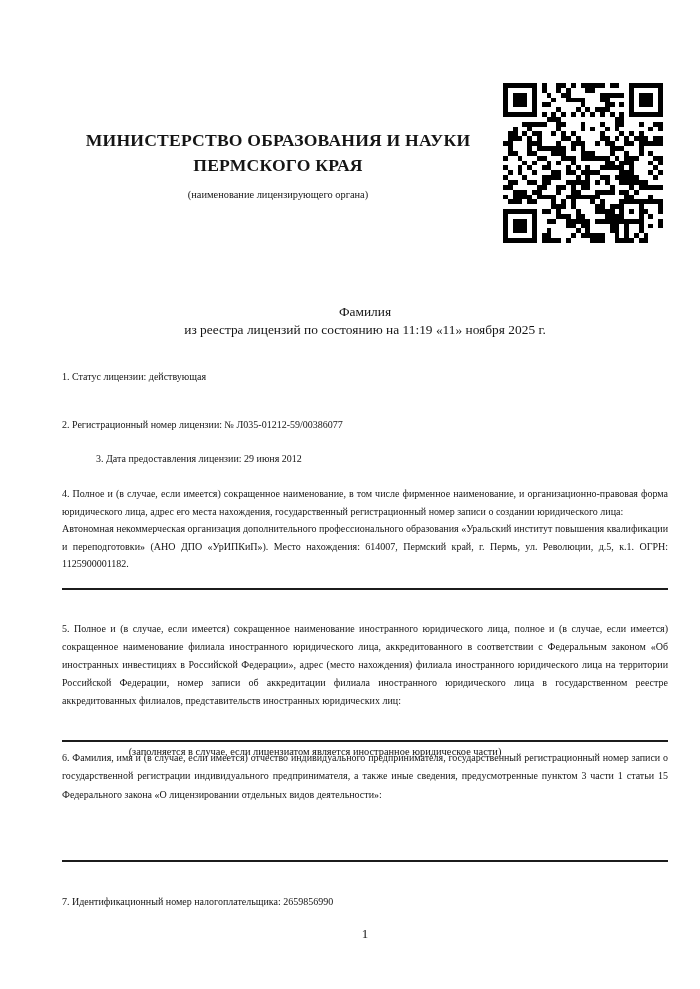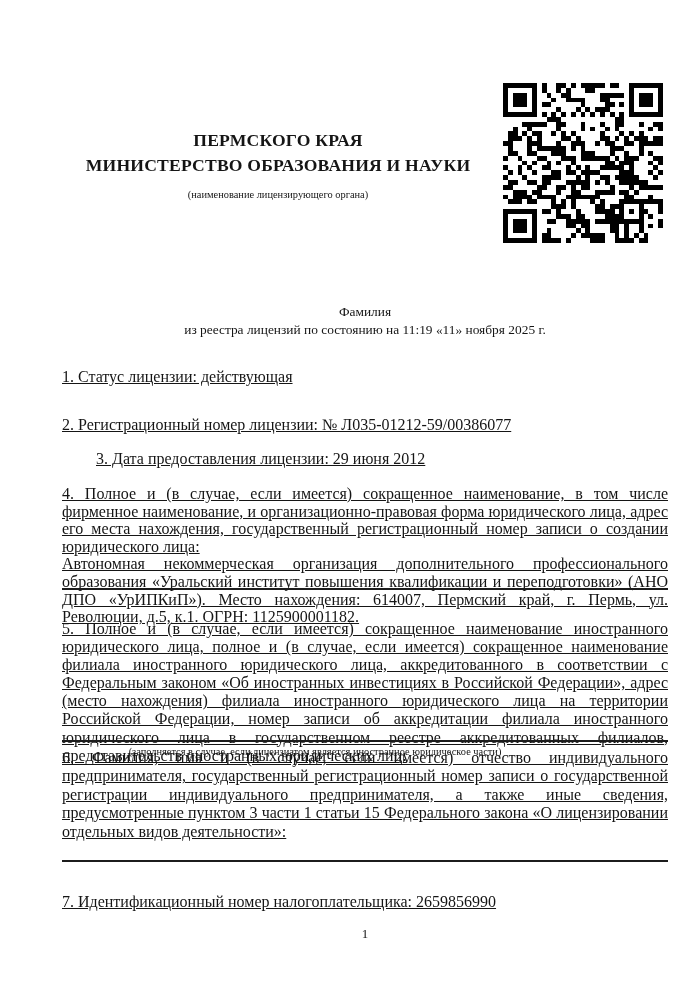--- a/index.html
+++ b/index.html
@@ -52,23 +52,22 @@
     width: 606px;
     text-align: center;
     font-size: 13.4px;
     line-height: 18.2px;
   }
 
   
   .body-text {
     left: 62px;
     width: 606px;
-    font-size: 16px;
+    font-size: 10px;
     line-height: 18.2px;
-    text-decoration: underline;
   }
   .just { text-align: justify; }
   .item1 { top: 368px; }
   .item2 { top: 416px; }
   .item3 { top: 450px; margin-left: 34px; }
   .item4 { top: 485px; line-height: 17.6px; }
   .item5 { top: 620px; line-height: 18.1px; }
   .item6 { top: 749px; line-height: 18.4px; }
   .item7 { top: 893px; }
 
@@ -103,22 +102,22 @@
     font-size: 13px;
     line-height: 17px;
   }
 </style>
 </head>
 <body>
 
 <div class="page">
 
   <div class="abs ministry">
+    <div class="ministry-line">МИНИСТЕРСТВО ОБРАЗОВАНИЯ И НАУКИ</div>
     <div class="ministry-line">ПЕРМСКОГО КРАЯ</div>
-    <div class="ministry-line">МИНИСТЕРСТВО ОБРАЗОВАНИЯ И НАУКИ</div>
     <div class="ministry-caption">(наименование лицензирующего органа)</div>
   </div>
 
   <div class="abs qr" id="qr"><svg width="160" height="160" viewBox="0 0 33 33" shape-rendering="crispEdges">
         <rect width="33" height="33" fill="#ffffff"></rect>
         <g fill="#000000">
           <rect x="0" y="0" width="1" height="1"></rect>
           <rect x="1" y="0" width="1" height="1"></rect>
           <rect x="2" y="0" width="1" height="1"></rect>
           <rect x="3" y="0" width="1" height="1"></rect>

